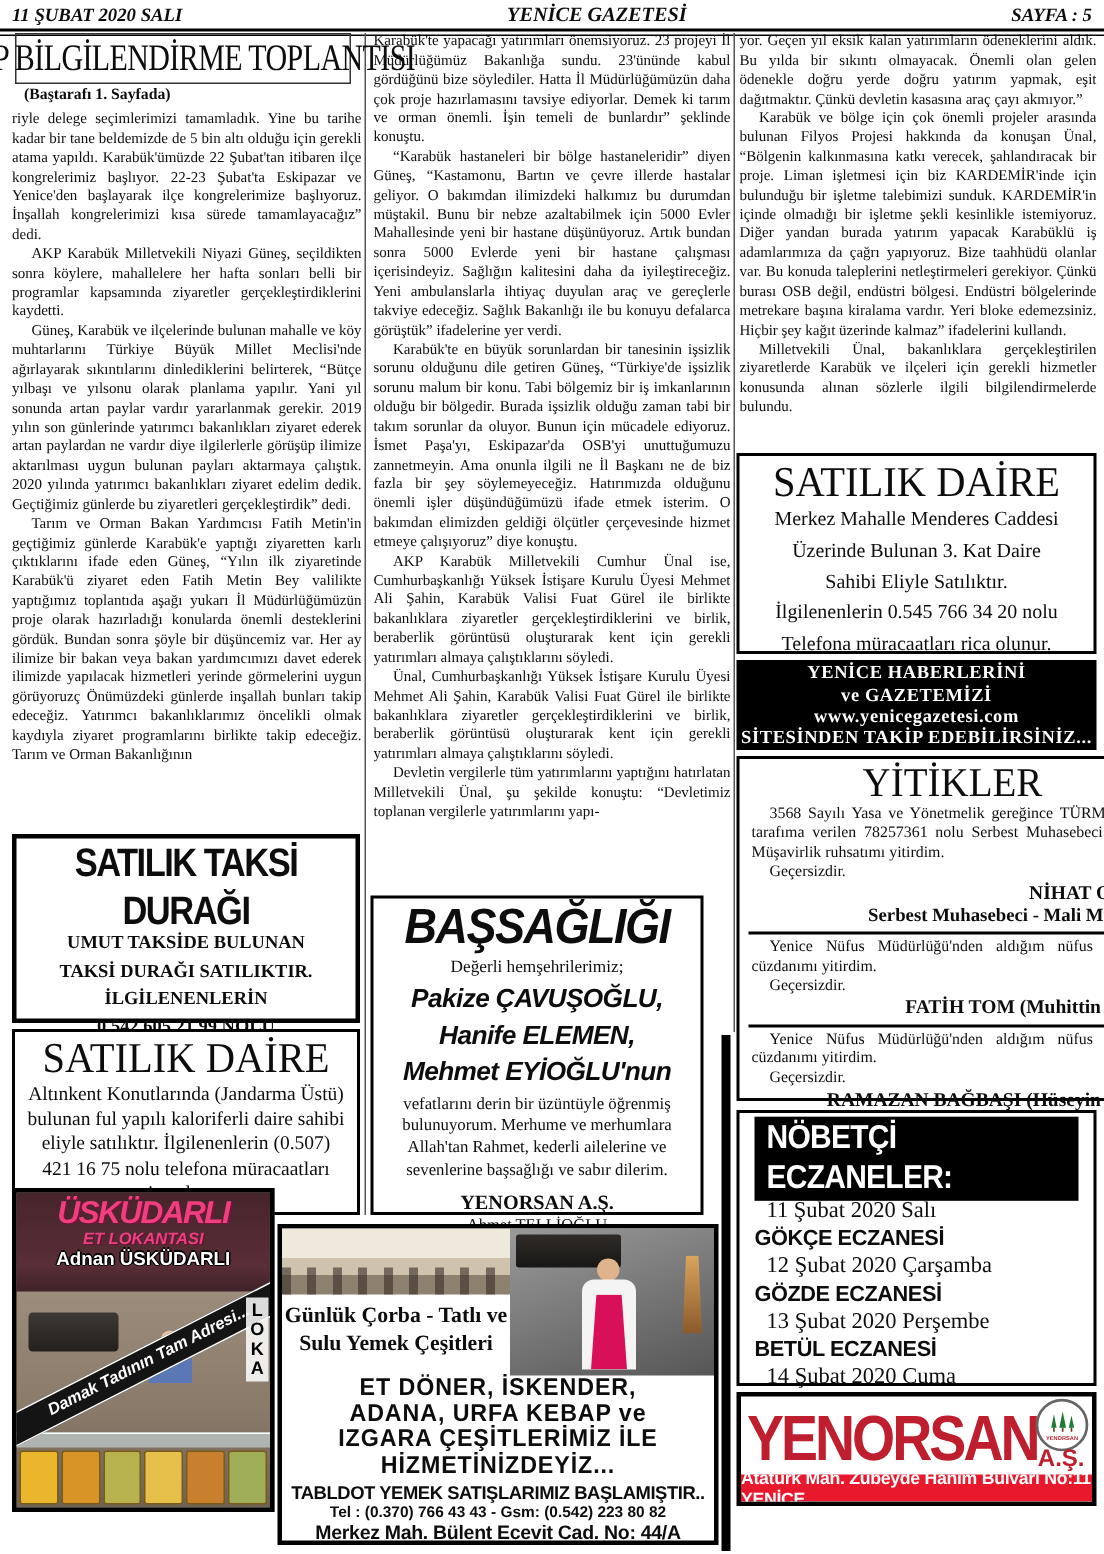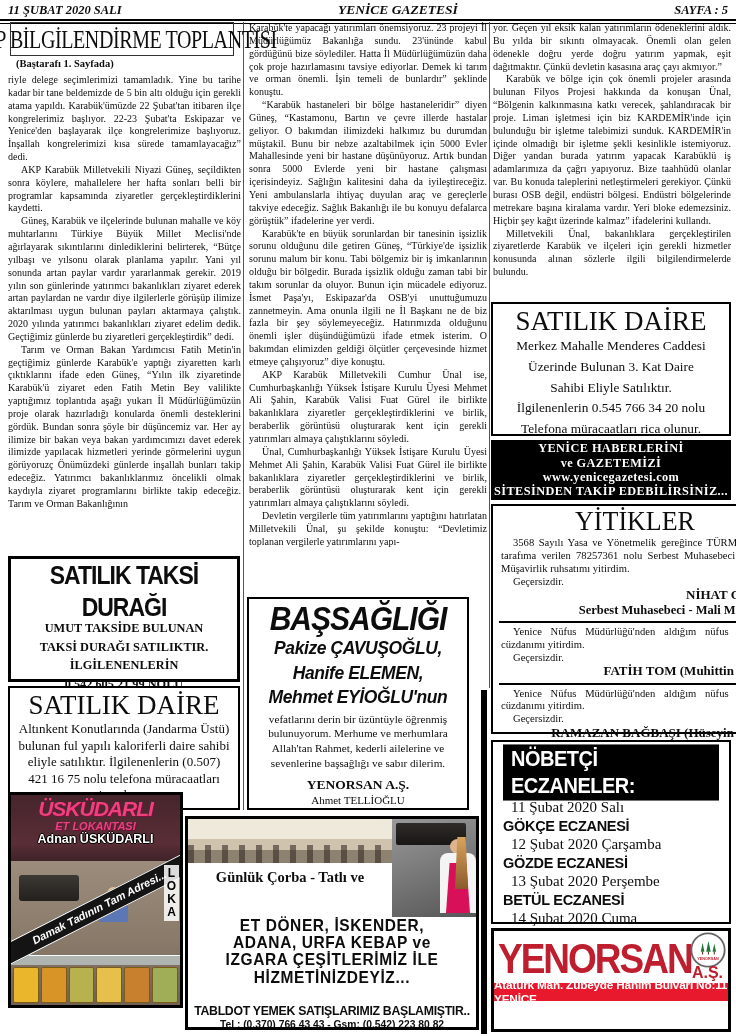--- a/index.html
+++ b/index.html
@@ -93,35 +93,35 @@
   .usk-ribbon{position:absolute;left:-20px;top:102px;width:215px;transform:rotate(-27deg);
               background:#141414;border:1px solid #fff;color:#fff;text-align:center;
               font:italic 700 11px/13px "Liberation Sans",sans-serif;padding:3px 0;}
   .usk-side{position:absolute;right:1px;top:70px;width:15px;background:rgba(255,255,255,.85);
             color:#000000;font:900 12px/13px "Liberation Sans",sans-serif;text-align:center;
             word-break:break-all;padding:2px 0;}
   
   .food{position:absolute;left:185px;top:816px;width:294px;height:214px;border:3px solid #000;
         box-sizing:border-box;background:#fff;overflow:hidden;text-align:center;}
   .food-top{display:flex;height:98px;}
-  .food-left{width:204px;}
+  .food-left{width:152px;}
   .photo-interior{height:44px;background:linear-gradient(180deg,#efe9dc 0 45%,#cfc3ae 45% 70%,#8d8270 70% 100%);position:relative;}
   .photo-interior .chairs{position:absolute;left:0;right:0;bottom:0;height:18px;
      background:repeating-linear-gradient(90deg,rgba(55,45,38,.6) 0 6px,rgba(0,0,0,0) 6px 17px);}
   .gunluk{font:700 14.5px/18.5px "Liberation Serif",serif;margin-top:5px;}
   .photo-chef{flex:1;background:linear-gradient(160deg,#9a9a9a,#565656);position:relative;overflow:hidden;}
   .chef-hood{position:absolute;left:4px;top:4px;width:70px;height:22px;background:linear-gradient(#2e2b28,#191715);border-radius:2px;}
   .chef-head{position:absolute;left:58px;top:20px;width:15px;height:15px;border-radius:50%;background:#dfb48d;}
   .chef-shirt{position:absolute;left:48px;top:34px;width:36px;height:60px;background:#f4f4f4;border-radius:8px 8px 0 0;}
   .chef-apron{position:absolute;left:54px;top:44px;width:24px;height:50px;background:#d8105a;
               clip-path:polygon(15% 0,85% 0,100% 100%,0 100%);}
   .doner{position:absolute;right:8px;top:18px;width:13px;height:52px;
          background:linear-gradient(180deg,#d9a45e,#8a5a2b);clip-path:polygon(18% 0,82% 0,100% 100%,0 100%);}
   .kebap-line{font:700 15.5px/17.2px "Liberation Sans",sans-serif;letter-spacing:.6px;transform:scaleY(1.05);}
-  .tabldot{font:700 12.3px/15px "Liberation Sans",sans-serif;letter-spacing:-.3px;margin-top:18px;}
+  .tabldot{font:700 12.3px/15px "Liberation Sans",sans-serif;letter-spacing:-.3px;margin-top:2px;}
   .telline{font:700 10.3px/12.5px "Liberation Sans",sans-serif;}
   .addr{font:700 13px/14.5px "Liberation Sans",sans-serif;letter-spacing:-.2px;}
 </style>
 </head>
 <body>
 
 <div class="page">
 
   <div class="hdr">
     <span>11 ŞUBAT 2020 SALI</span>
@@ -186,35 +186,37 @@
     <p class="noind">Karabük'te yapacağı yatırımları önemsiyoruz. 23 projeyi İl Müdürlüğümüz Bakanlığa sundu. 23'ününde kabul gördüğünü bize söylediler. Hatta İl Müdürlüğümüzün daha çok proje hazırlamasını tavsiye ediyorlar. Demek ki tarım ve orman önemli. İşin temeli de bunlardır” şeklinde konuştu.</p>
     <p>“Karabük hastaneleri bir bölge hastaneleridir” diyen Güneş, “Kastamonu, Bartın ve çevre illerde hastalar geliyor. O bakımdan ilimizdeki halkımız bu durumdan müştakil. Bunu bir nebze azaltabilmek için 5000 Evler Mahallesinde yeni bir hastane düşünüyoruz. Artık bundan sonra 5000 Evlerde yeni bir hastane çalışması içerisindeyiz. Sağlığın kalitesini daha da iyileştireceğiz. Yeni ambulanslarla ihtiyaç duyulan araç ve gereçlerle takviye edeceğiz. Sağlık Bakanlığı ile bu konuyu defalarca görüştük” ifadelerine yer verdi.</p>
     <p>Karabük'te en büyük sorunlardan bir tanesinin işsizlik sorunu olduğunu dile getiren Güneş, “Türkiye'de işsizlik sorunu malum bir konu. Tabi bölgemiz bir iş imkanlarının olduğu bir bölgedir. Burada işsizlik olduğu zaman tabi bir takım sorunlar da oluyor. Bunun için mücadele ediyoruz. İsmet Paşa'yı, Eskipazar'da OSB'yi unuttuğumuzu zannetmeyin. Ama onunla ilgili ne İl Başkanı ne de biz fazla bir şey söylemeyeceğiz. Hatırımızda olduğunu önemli işler düşündüğümüzü ifade etmek isterim. O bakımdan elimizden geldiği ölçütler çerçevesinde hizmet etmeye çalışıyoruz” diye konuştu.</p>
     <p>AKP Karabük Milletvekili Cumhur Ünal ise, Cumhurbaşkanlığı Yüksek İstişare Kurulu Üyesi Mehmet Ali Şahin, Karabük Valisi Fuat Gürel ile birlikte bakanlıklara ziyaretler gerçekleştirdiklerini ve birlik, beraberlik görüntüsü oluşturarak kent için gerekli yatırımları almaya çalıştıklarını söyledi.</p>
     <p>Ünal, Cumhurbaşkanlığı Yüksek İstişare Kurulu Üyesi Mehmet Ali Şahin, Karabük Valisi Fuat Gürel ile birlikte bakanlıklara ziyaretler gerçekleştirdiklerini ve birlik, beraberlik görüntüsü oluşturarak kent için gerekli yatırımları almaya çalıştıklarını söyledi.</p>
     <p>Devletin vergilerle tüm yatırımlarını yaptığını hatırlatan Milletvekili Ünal, şu şekilde konuştu: “Devletimiz toplanan vergilerle yatırımlarını yapı-</p>
   </div>
 
   <div class="adbox" style="left:247px;top:597px;width:222px;height:213px;">
     <div class="bas-title">BAŞSAĞLIĞI</div>
+    <div class="bas-greet">Değerli hemşehrilerimiz;</div>
     <div class="bas-name">Pakize ÇAVUŞOĞLU,</div>
     <div class="bas-name">Hanife ELEMEN,</div>
     <div class="bas-name">Mehmet EYİOĞLU'nun</div>
     <div class="bas-body">vefatlarını derin bir üzüntüyle öğrenmiş bulunuyorum. Merhume ve merhumlara Allah'tan Rahmet, kederli ailelerine ve sevenlerine başsağlığı ve sabır dilerim.</div>
     <div class="bas-signer">YENORSAN A.Ş.</div>
     <div class="bas-signer2">Ahmet TELLİOĞLU</div>
   </div>
 
   <div class="food">
     <div class="food-top">
       <div class="food-left">
         <div class="photo-interior">
           <div class="chairs"></div>
         </div>
         <div class="gunluk">Günlük Çorba - Tatlı ve</div>
+        <div class="gunluk" style="margin-top:0;">Sulu Yemek Çeşitleri</div>
       </div>
       <div class="photo-chef">
         <div class="chef-hood"></div>
         <div class="chef-head"></div>
         <div class="chef-shirt"></div>
         <div class="chef-apron"></div>
         <div class="doner"></div>
       </div>
     </div>
     <div class="kebap-line">ET DÖNER, İSKENDER,</div>
@@ -270,21 +272,21 @@
     <div class="ecz-date">11 Şubat 2020 Salı</div>
     <div class="ecz-name">GÖKÇE ECZANESİ</div>
     <div class="ecz-date">12 Şubat 2020 Çarşamba</div>
     <div class="ecz-name">GÖZDE ECZANESİ</div>
     <div class="ecz-date">13 Şubat 2020 Perşembe</div>
     <div class="ecz-name">BETÜL ECZANESİ</div>
     <div class="ecz-date">14 Şubat 2020 Cuma</div>
     <div class="ecz-name">YENİCE ECZANESİ</div>
   </div>
 
-  <div class="adbox yen" style="left:491px;top:928px;width:240px;height:104px;">
+  <div class="adbox yen" style="left:491px;top:928px;width:240px;height:76px;">
     <div class="yen-main">
       <span class="yen-name">YENORSAN</span>
       <span class="yen-logo">
         <svg viewBox="0 0 40 40" width="36" height="36">
           <circle cx="20" cy="20" r="18.5" fill="#fff" stroke="#666" stroke-width="2"></circle>
           <polygon points="12,22 16,22 14,12" fill="#1e7a34"></polygon>
           <polygon points="18,22 23,22 20.5,10" fill="#1e7a34"></polygon>
           <polygon points="25,22 29,22 27,13" fill="#1e7a34"></polygon>
           <rect x="13.4" y="22" width="1.2" height="3" fill="#5a3a1a"></rect>
           <rect x="19.9" y="22" width="1.2" height="3" fill="#5a3a1a"></rect>

